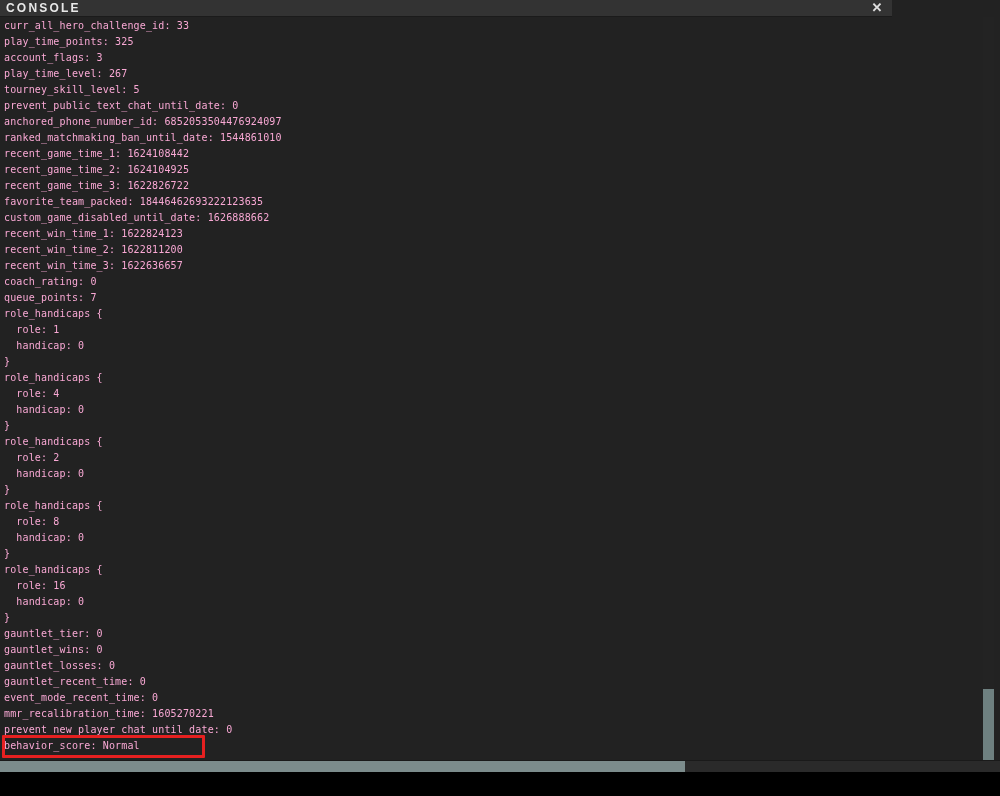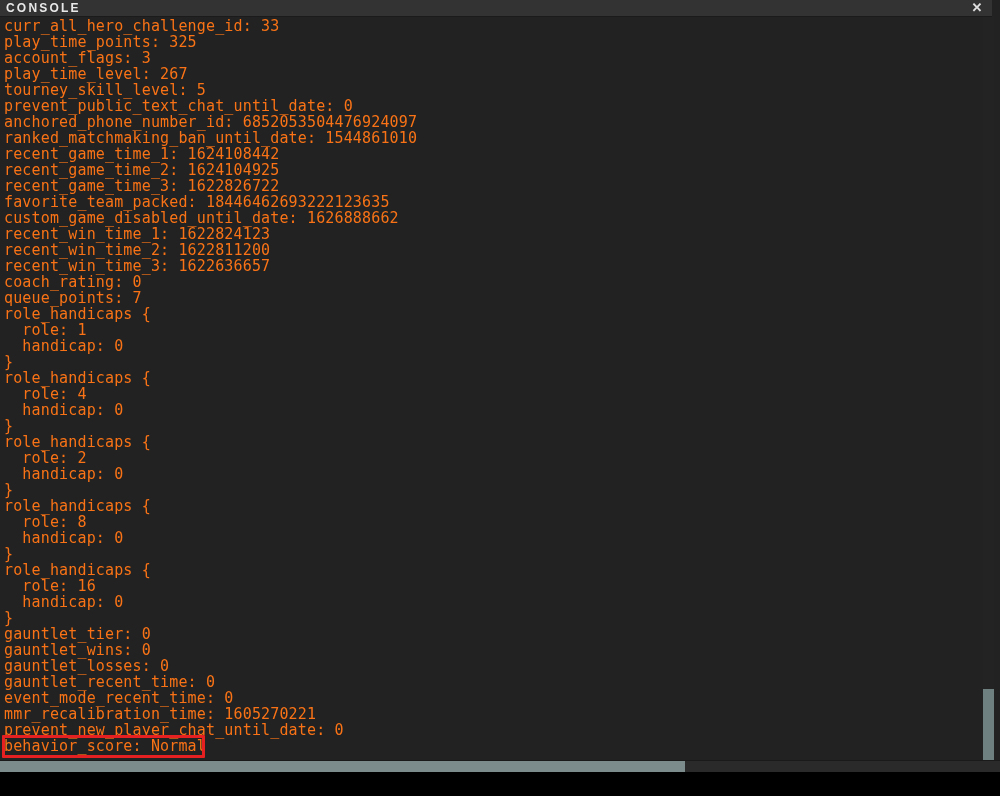--- a/index.html
+++ b/index.html
@@ -22,21 +22,21 @@
     height: 772px;
     background: #222222;
     box-sizing: border-box;
   }
 
   
   #title-bar {
     position: absolute;
     left: 0;
     top: 0;
-    width: 992px;
+    width: 892px;
     height: 17px;
     background: #333333;
     border-bottom: 1px solid #1b1b1b;
     box-sizing: border-box;
     padding-left: 34px;
   }
   #title-text {
     position: absolute;
     left: 6px;
     top: 1px;
@@ -75,23 +75,23 @@
     background: #222222;
   }
   #log-lines {
     position: absolute;
     left: 4px;
     top: 1px;
     white-space: pre;
   }
   .log-line {
     font-family: "DejaVu Sans Mono", "Liberation Mono", monospace;
-    font-size: 15px;
+    font-size: 10px;
     line-height: 16px;
-    color: #f97316;
+    color: #f9a8d4;
     height: 16px;
     white-space: pre;
     letter-spacing: 0.15px;
   }
 
   
   #highlight-box {
     position: absolute;
     left: 2px;
     top: 735px;

